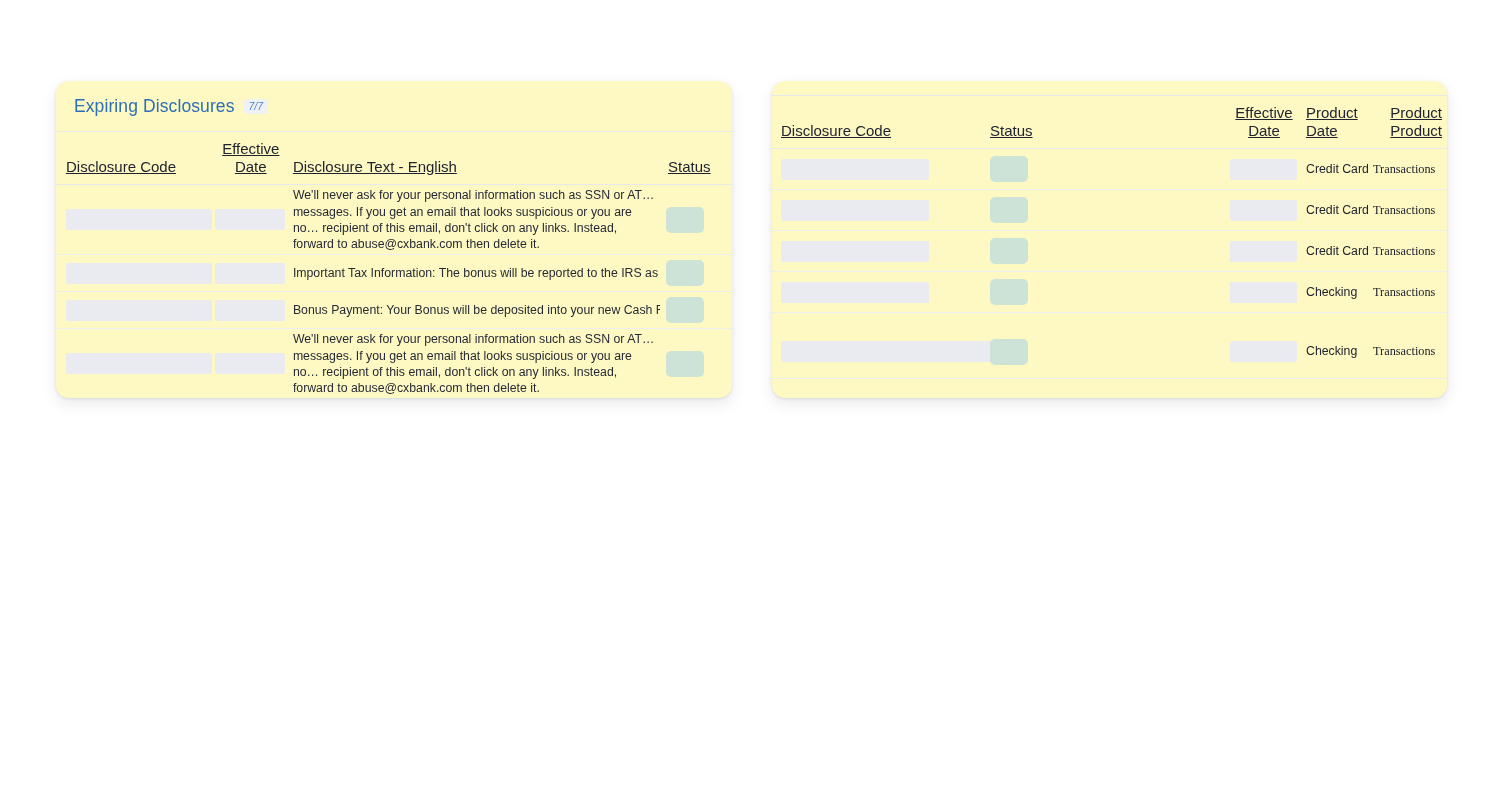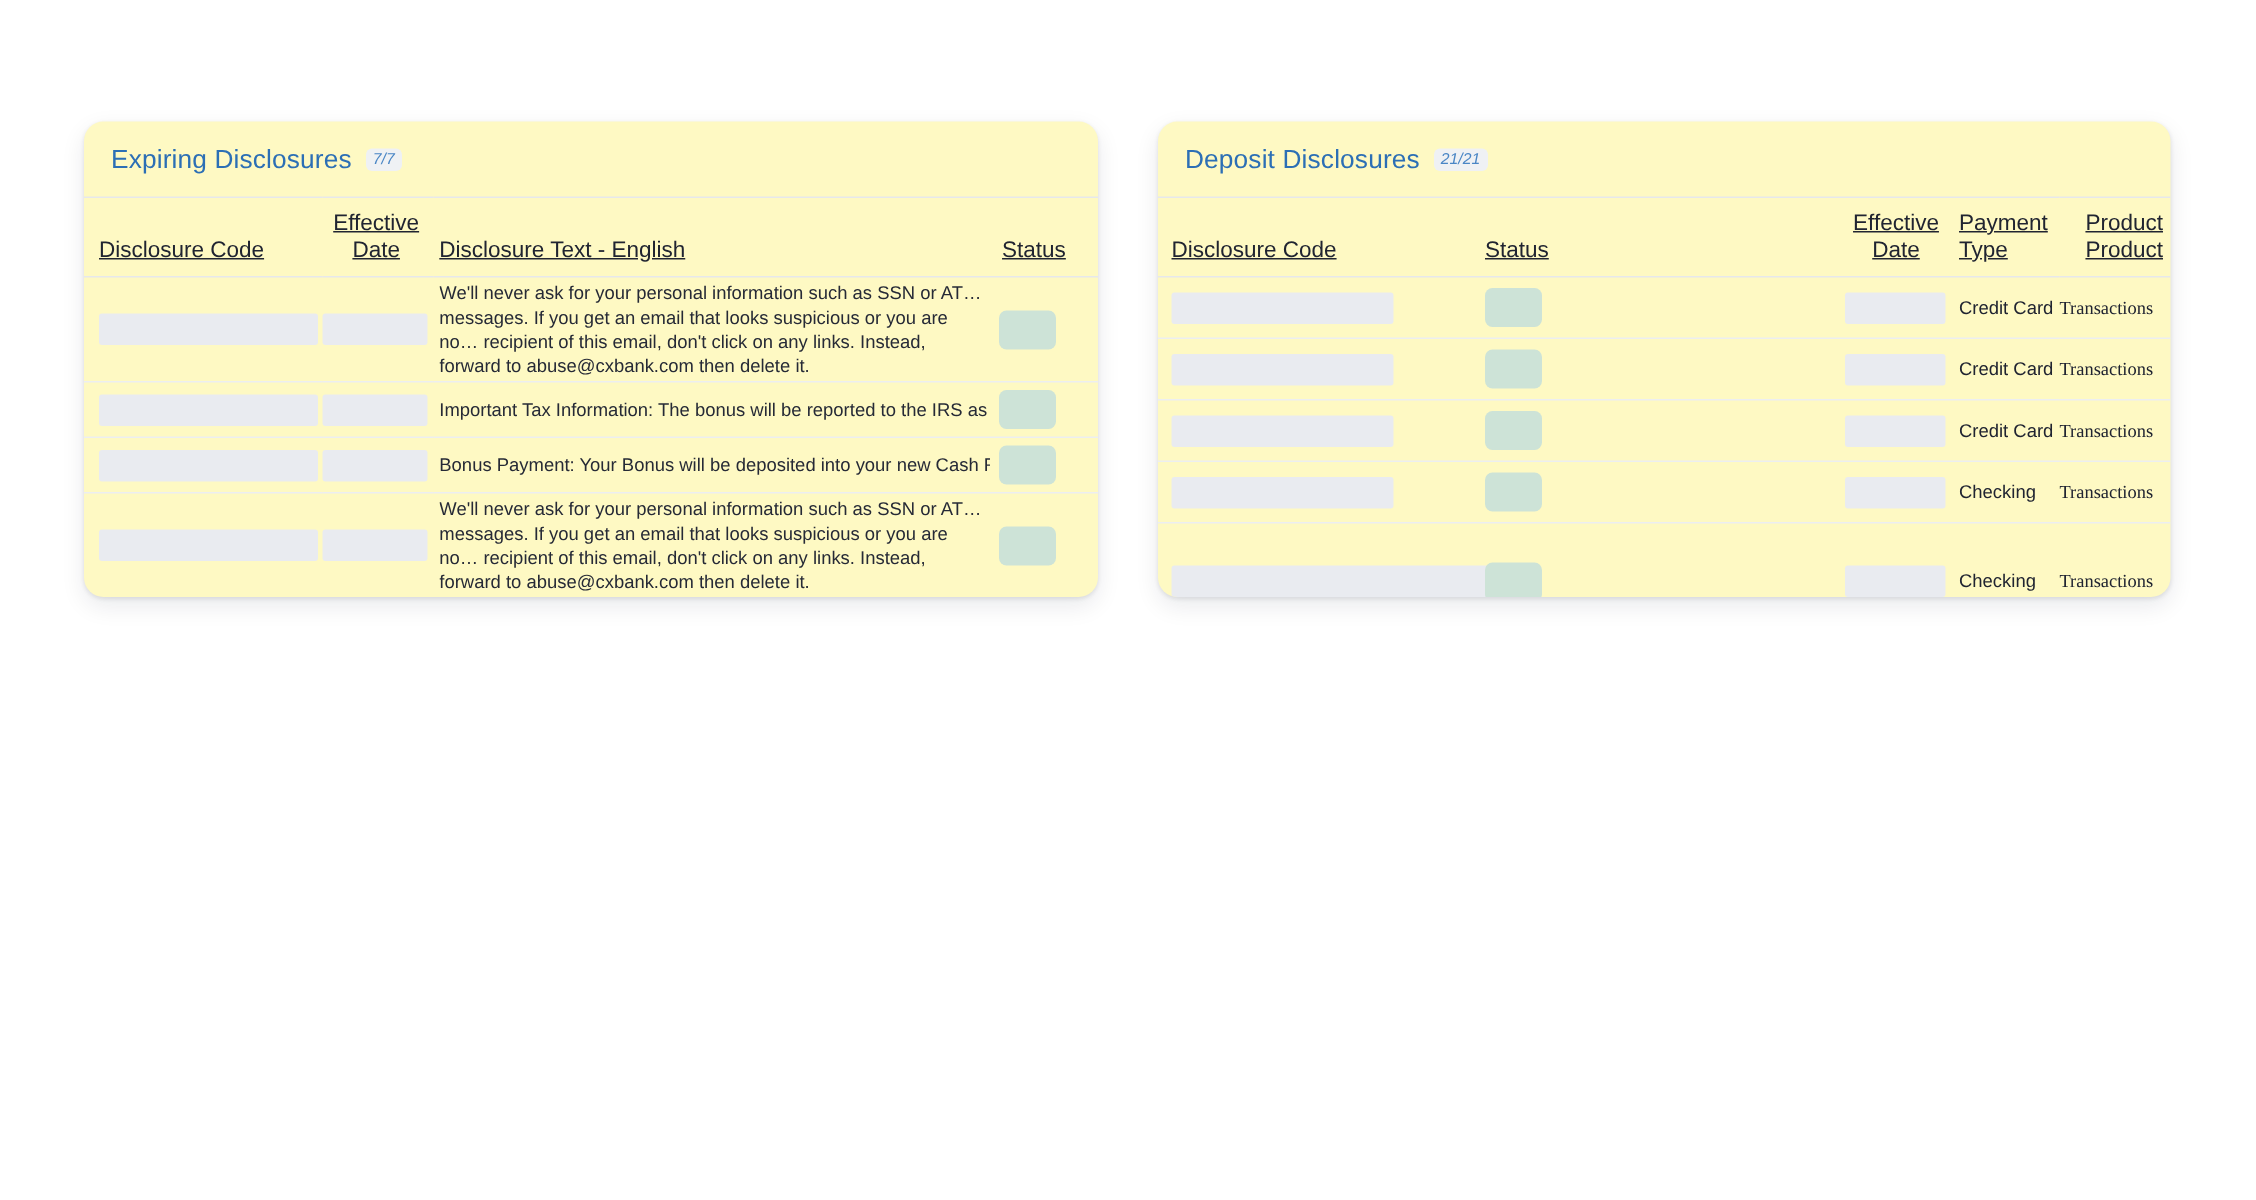--- a/index.html
+++ b/index.html
@@ -182,35 +182,31 @@
           <td class="c-code"></td>
           <td class="c-date"></td>
           <td class="c-text"></td>
           <td class="c-stat"></td>
         </tr>
       </tbody>
     </table>
   </section>
 
   <section class="card" id="card-deposit">
-    <div class="card-head">
-      <span class="card-title">Deposit Disclosures</span>
-      <span class="count-badge">21/21</span>
-    </div>
 
     <table class="tbl-right">
       <thead>
         <tr>
           <th class="r-code">Disclosure Code</th>
           <th class="r-stat">Status</th>
           <th class="r-date">
             <span class="th-wrap">Effective</span>
             <span class="th-wrap">Date</span>
           </th>
-          <th class="r-ptype">Payment Type</th>
+          <th class="r-ptype">Product Date</th>
           <th class="r-pcat">
             <span class="th-wrap">Product</span>
             <span class="th-wrap">Product</span>
           </th>
         </tr>
       </thead>
       <tbody>
         <tr class="dep-row">
           <td class="r-code"><span class="sk"></span></td>
           <td class="r-stat"><span class="pill"></span></td>

